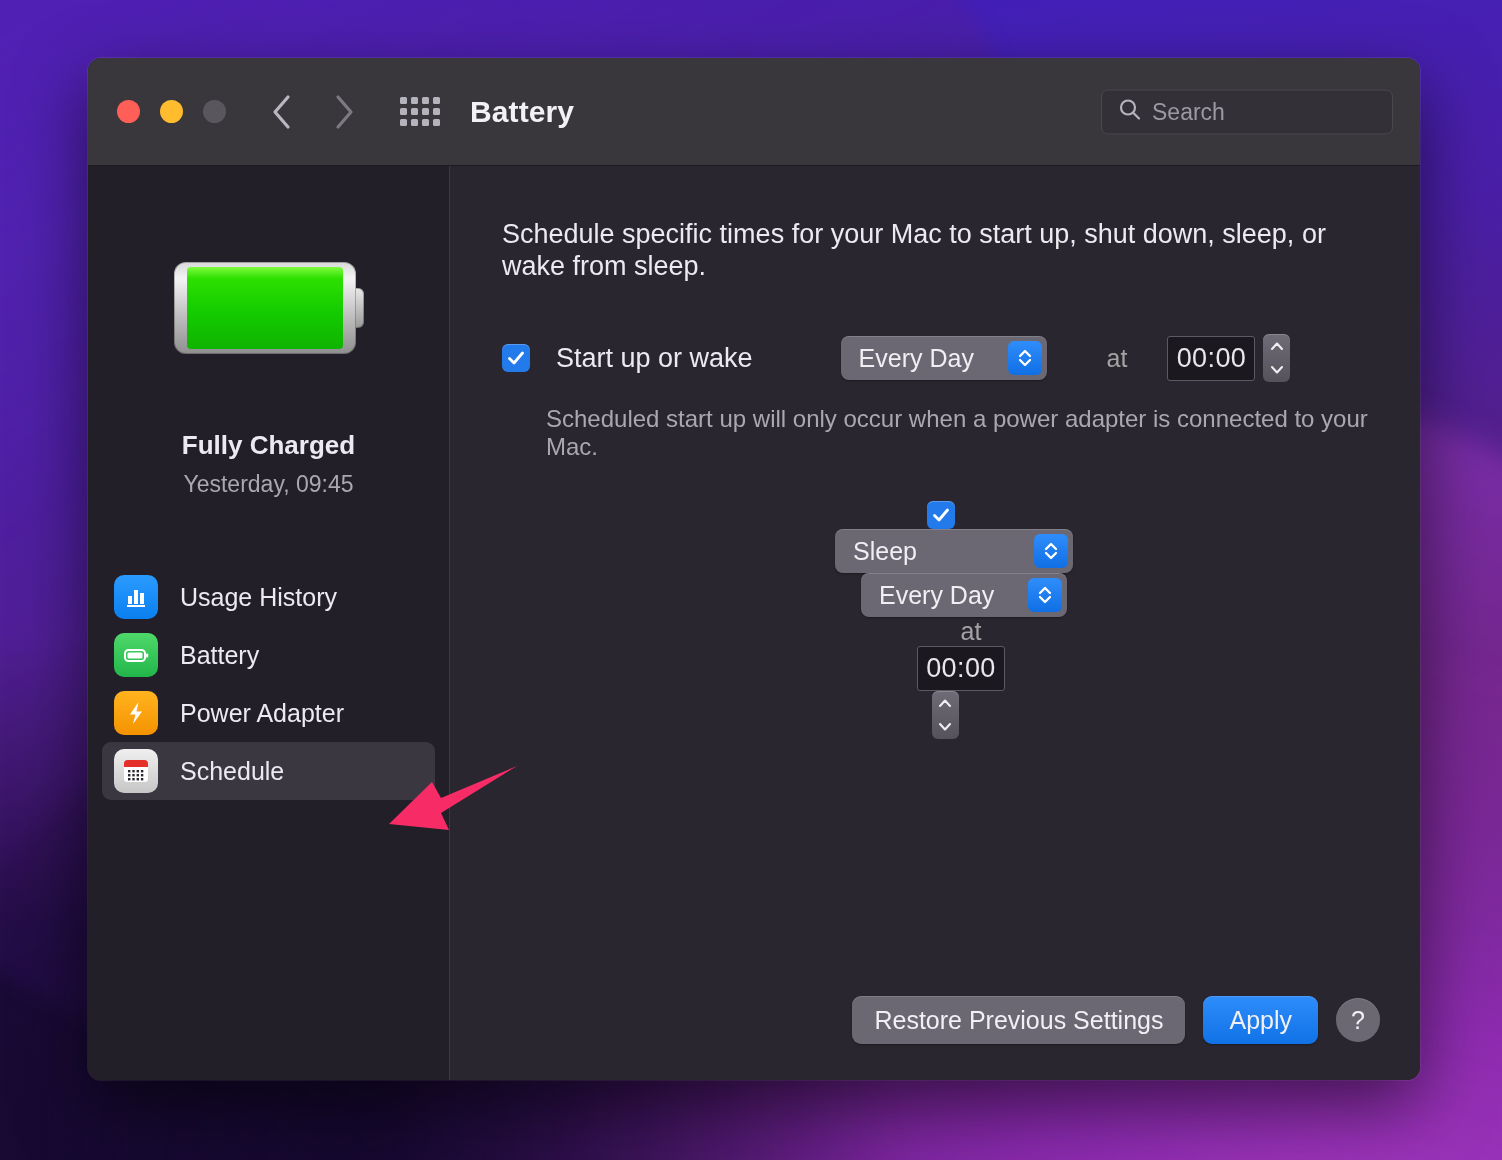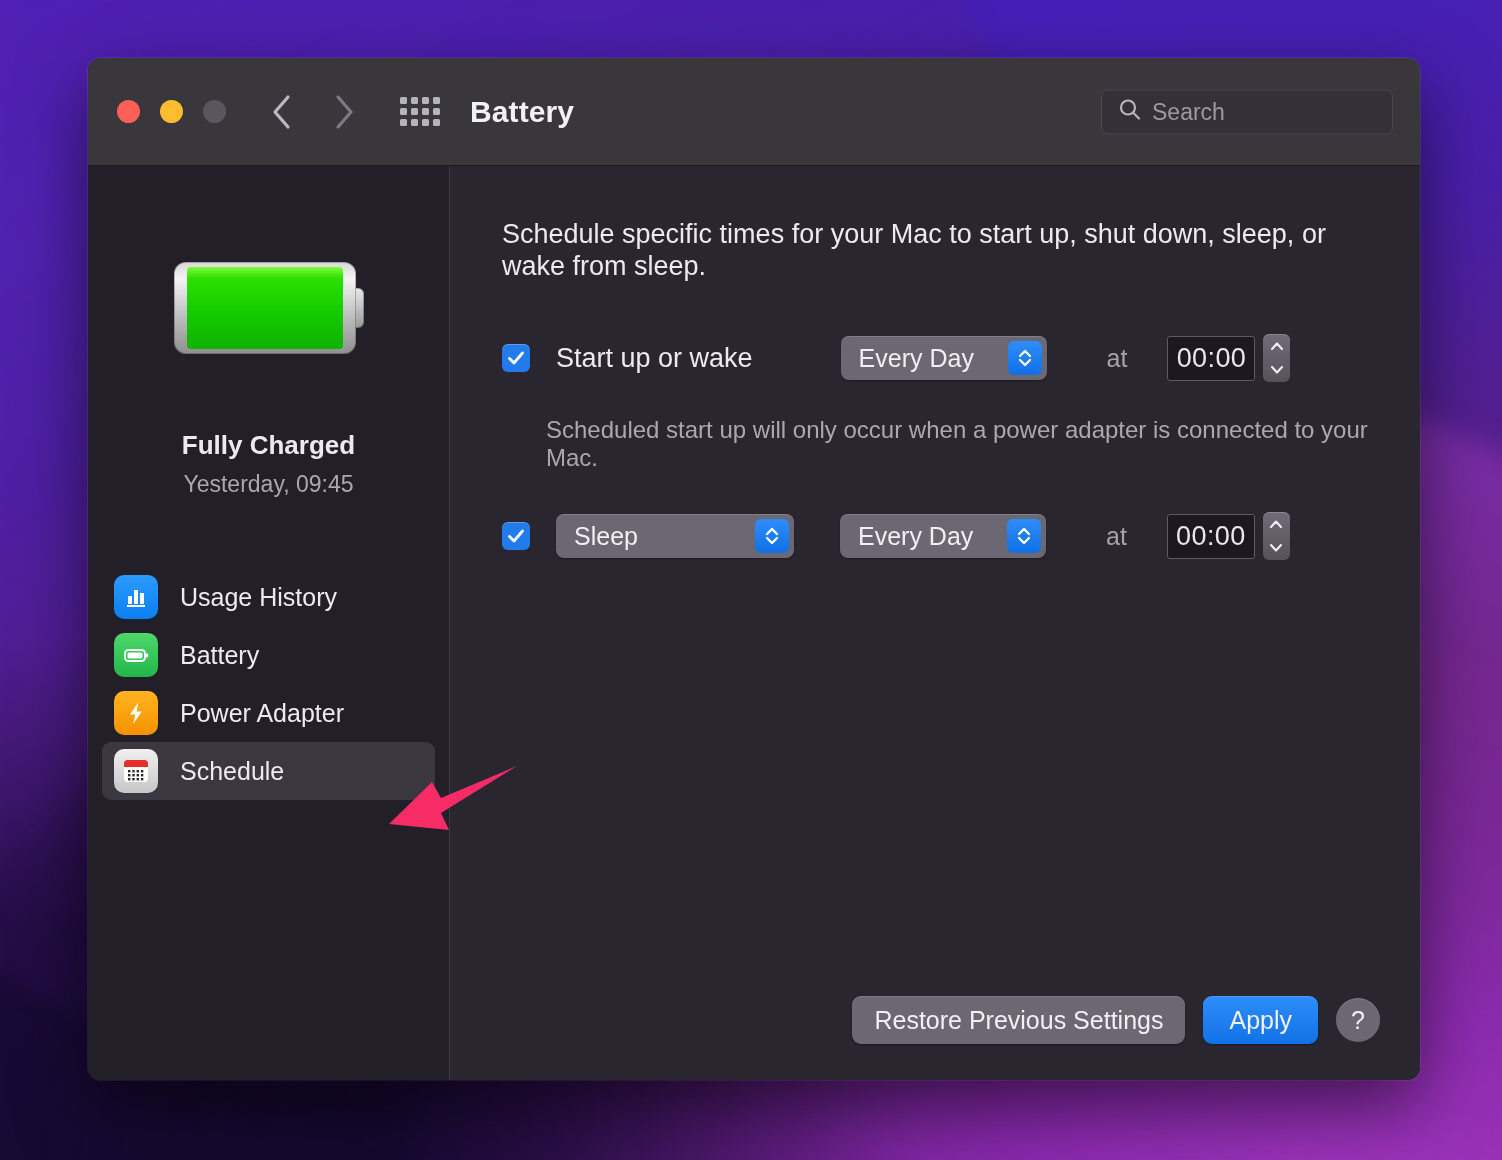--- a/index.html
+++ b/index.html
@@ -172,21 +172,21 @@
     position: relative;
     padding: 52px 40px 0 52px;
   }
   #desc {
     font-size: 27px; line-height: 1.19; color: #eceaf0;
     max-width: 930px;
   }
 
   .row { display: flex; align-items: center; }
   #row-startup { margin-top: 52px; text-align: center; }
-  #row-sleep   { margin-top: 40px; }
+  #row-sleep   { margin-top: 40px; flex-direction: column; }
 
   .checkbox {
     width: 28px; height: 28px; border-radius: 6px;
     background: #237aeb; flex: 0 0 auto;
     display: flex; align-items: center; justify-content: center;
     box-shadow: inset 0 1px 0 rgba(255,255,255,.25);
   }
   .row-label { margin-left: 26px; font-size: 27px; color: #eceaf0; }
 
   .popup {
@@ -224,21 +224,21 @@
     margin-left: 8px;
     width: 27px; height: 48px;
     border-radius: 6px;
     background: linear-gradient(180deg,#6f6c77,#55525c);
     display: flex; flex-direction: column;
     align-items: center; justify-content: space-around;
     box-shadow: inset 0 1px 0 rgba(255,255,255,.18);
   }
 
   #hint {
-    margin-top: 34px; margin-left: 44px;
+    margin-top: 23px; margin-left: 44px;
     font-size: 24px; color: #a9a7b0;
   }
 
   
   #footer {
     position: absolute; right: 40px; bottom: 36px;
     display: flex; align-items: center; gap: 18px;
   }
   .btn {
     height: 48px; border-radius: 9px;

